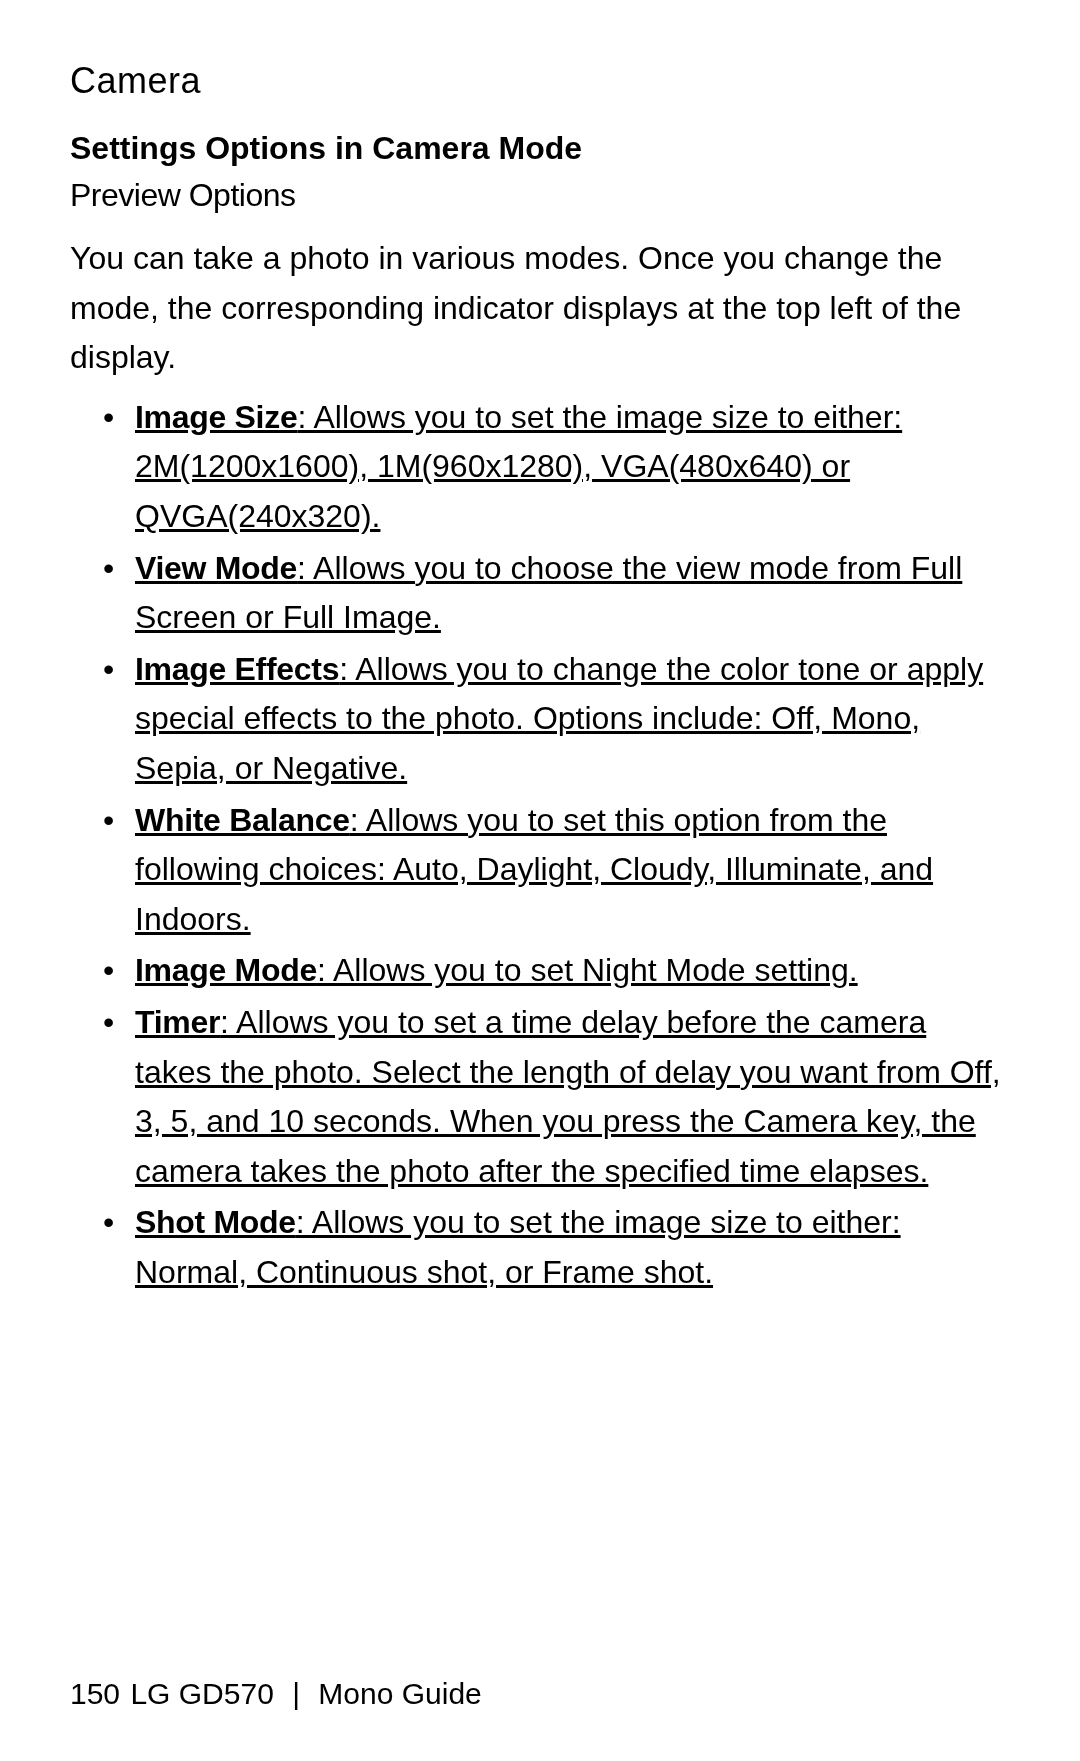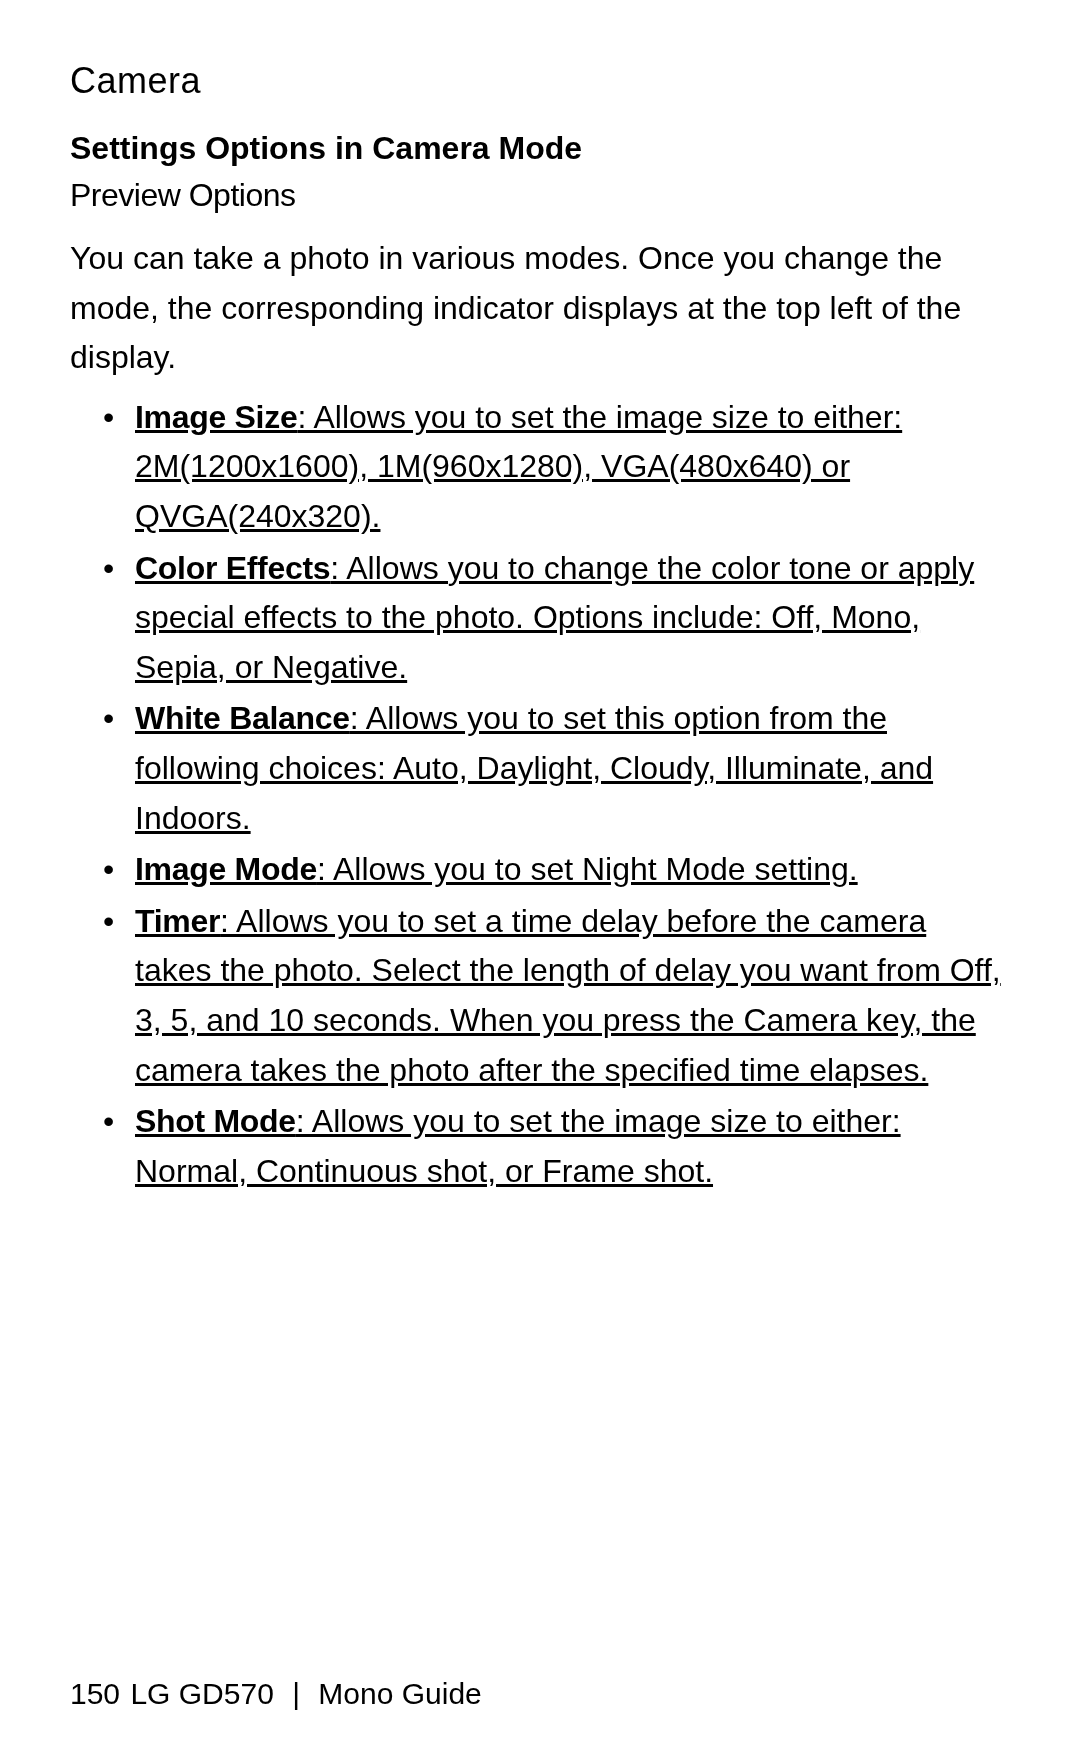--- a/index.html
+++ b/index.html
@@ -85,21 +85,24 @@
 
 <h3 class="subsection-heading">Preview Options</h3>
 
 <p class="intro-text">You can take a photo in various modes. Once you change the mode, the corresponding indicator displays at the top left of the display.</p>
 
 <ul class="options-list">
   <li>
     <span class="option-name">Image Size</span><span>: Allows you to set the image size to either: 2M(1200x1600), 1M(960x1280), VGA(480x640) or QVGA(240x320).</span>
   </li>
   <li>
-    <span class="option-name">Color Effects</span><span>: Allows you to change the color tone or apply special effects to the photo. Options include: Off, Mono, Sepia, or Negative.</span>
+    <span class="option-name">View Mode</span><span>: Allows you to choose the view mode from Full Screen or Full Image.</span>
+  </li>
+  <li>
+    <span class="option-name">Image Effects</span><span>: Allows you to change the color tone or apply special effects to the photo. Options include: Off, Mono, Sepia, or Negative.</span>
   </li>
   <li>
     <span class="option-name">White Balance</span><span>: Allows you to set this option from the following choices: Auto, Daylight, Cloudy, Illuminate, and Indoors.</span>
   </li>
   <li>
     <span class="option-name">Image Mode</span><span>: Allows you to set Night Mode setting.</span>
   </li>
   <li>
     <span class="option-name">Timer</span><span>: Allows you to set a time delay before the camera takes the photo. Select the length of delay you want from Off, 3, 5, and 10 seconds. When you press the Camera key, the camera takes the photo after the specified time elapses.</span>
   </li>

